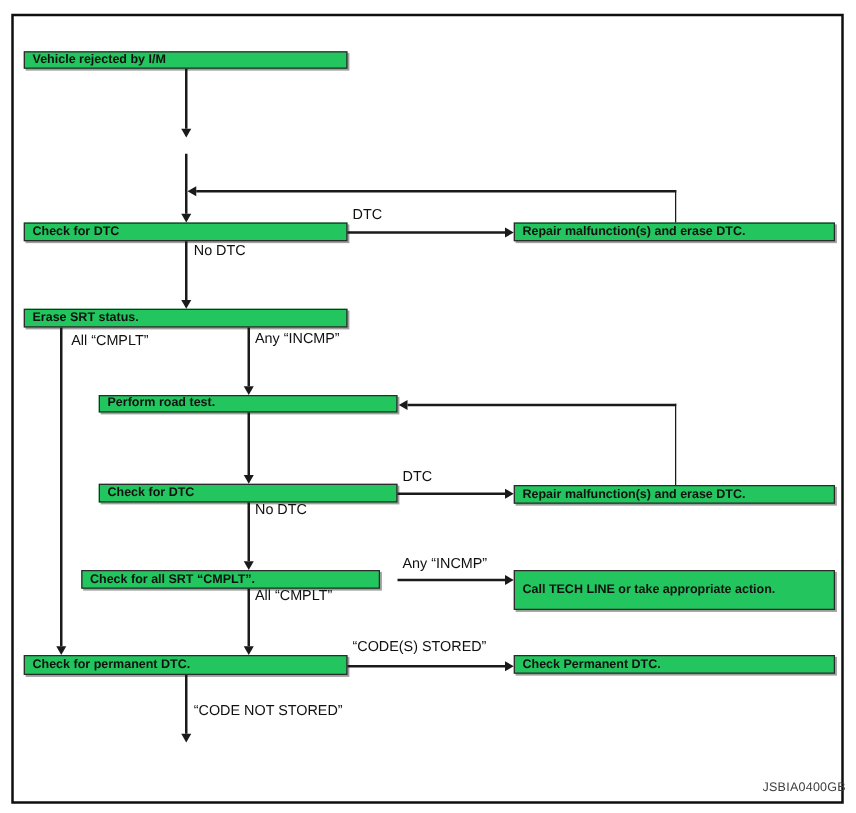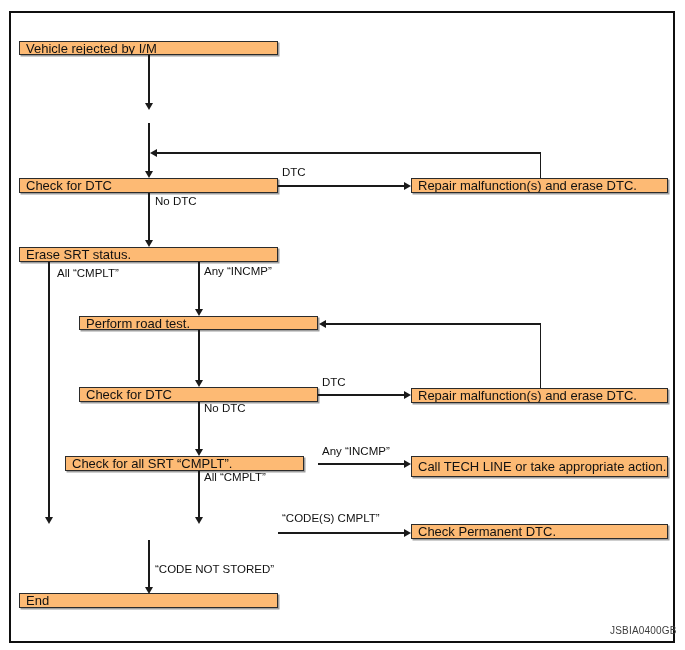--- a/index.html
+++ b/index.html
@@ -13,25 +13,25 @@
   #canvas{
     position:relative;width:685px;height:650px;background:var(--bg);
     font-family:"Liberation Sans","DejaVu Sans",sans-serif;
     color:var(--text);overflow:hidden;
   }
   .frame{
     position:absolute;left:9px;top:11px;width:666px;height:632px;
     border:2px solid #0f0f0f;box-sizing:border-box;background:var(--bg);
   }
   .node{
-    position:absolute;box-sizing:border-box;background:#fdba74;
+    position:absolute;box-sizing:border-box;background:#22c55e;
     border:1.3px solid var(--box-border);
     box-shadow:1.5px 1.5px 0 0 var(--shadow);
-    font-size:13px;line-height:1;display:flex;align-items:center;
-    padding-left:6px;white-space:nowrap;overflow:hidden;
+    font-size:10px;line-height:1;display:flex;align-items:center;
+    padding-left:6px;white-space:nowrap;overflow:hidden;font-weight:bold;
   }
   .lbl{
     position:absolute;font-size:11.5px;line-height:1;white-space:nowrap;
   }
   .v{position:absolute;width:1.5px;background:var(--line);}
   .h{position:absolute;height:1.5px;background:var(--line);}
   .arr-d{position:absolute;width:0;height:0;border-left:4px solid transparent;border-right:4px solid transparent;border-top:7px solid var(--line);}
   .arr-r{position:absolute;width:0;height:0;border-top:4px solid transparent;border-bottom:4px solid transparent;border-left:7px solid var(--line);}
   .arr-l{position:absolute;width:0;height:0;border-top:4px solid transparent;border-bottom:4px solid transparent;border-right:7px solid var(--line);}
   .watermark{
@@ -41,29 +41,29 @@
 </style>
 </head>
 <body>
 
 <div id="canvas">
   <div class="frame"></div>
 
   <div class="node" style="left:19px;top:41px;width:259px;height:14px">Vehicle rejected by I/M</div>
   <div class="node" style="left:19px;top:178px;width:259px;height:15px">Check for DTC</div>
   <div class="node" style="left:19px;top:247px;width:259px;height:15px">Erase SRT status.</div>
-  <div class="node" style="left:19px;top:593px;width:259px;height:15px">End</div>
+  <div class="node" style="left:19px;top:524px;width:259px;height:16px">Check for permanent DTC.</div>
 
   <div class="node" style="left:79px;top:316px;width:239px;height:14px">Perform road test.</div>
   <div class="node" style="left:79px;top:387px;width:239px;height:15px">Check for DTC</div>
   <div class="node" style="left:65px;top:456px;width:239px;height:15px">Check for all SRT “CMPLT”.</div>
 
   <div class="node" style="left:411px;top:178px;width:257px;height:15px">Repair malfunction(s) and erase DTC.</div>
   <div class="node" style="left:411px;top:388px;width:257px;height:15px">Repair malfunction(s) and erase DTC.</div>
-  <div class="node" style="left:411px;top:456px;width:257px;height:21px">Call TECH LINE or take appropriate action.</div>
+  <div class="node" style="left:411px;top:456px;width:257px;height:32px">Call TECH LINE or take appropriate action.</div>
   <div class="node" style="left:411px;top:524px;width:257px;height:15px">Check Permanent DTC.</div>
 
   <div class="v" style="left:148.25px;top:55px;height:48px"></div>
   <div class="arr-d" style="left:145px;top:103px"></div>
 
   <div class="v" style="left:148.25px;top:123px;height:48px"></div>
   <div class="arr-d" style="left:145px;top:171px"></div>
 
   <div class="h" style="left:157px;top:152px;width:384px"></div>
   <div class="arr-l" style="left:150px;top:148.9px"></div>
@@ -107,17 +107,17 @@
   <div class="arr-d" style="left:145px;top:587px"></div>
 
   <div class="lbl" style="left:282px;top:167px">DTC</div>
   <div class="lbl" style="left:155px;top:196px">No DTC</div>
   <div class="lbl" style="left:57px;top:268px">All “CMPLT”</div>
   <div class="lbl" style="left:204px;top:266px">Any “INCMP”</div>
   <div class="lbl" style="left:322px;top:377px">DTC</div>
   <div class="lbl" style="left:204px;top:403px">No DTC</div>
   <div class="lbl" style="left:322px;top:446px">Any “INCMP”</div>
   <div class="lbl" style="left:204px;top:472px">All “CMPLT”</div>
-  <div class="lbl" style="left:282px;top:513px">“CODE(S) CMPLT”</div>
+  <div class="lbl" style="left:282px;top:513px">“CODE(S) STORED”</div>
   <div class="lbl" style="left:155px;top:564px">“CODE NOT STORED”</div>
 
   <div class="watermark">JSBIA0400GB</div>
 </div>
 
 </body></html>

